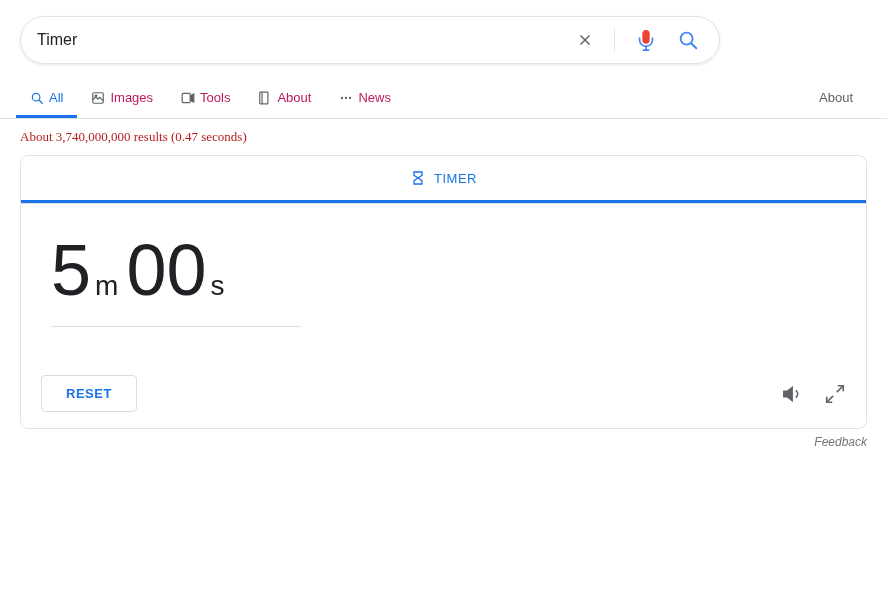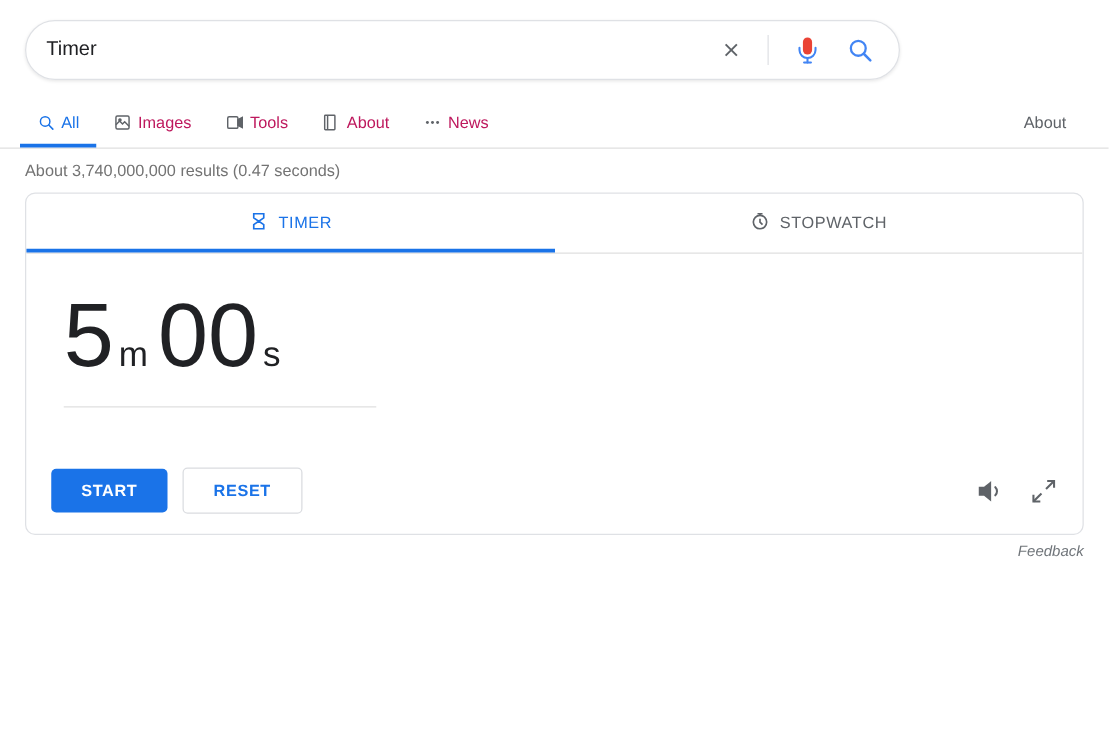--- a/index.html
+++ b/index.html
@@ -78,21 +78,22 @@
       font-size: 13px;
       color: #5f6368;
       cursor: pointer;
       border-bottom: 3px solid transparent;
     }
 
     
     .results-count {
       padding: 10px 20px;
       font-size: 13px;
-      color: #737373;
+      color: #b91c1c;
+      font-family: Liberation Serif, serif;
     }
 
     
     .timer-widget {
       margin: 0 20px;
       border: 1px solid #dfe1e5;
       border-radius: 8px;
       overflow: hidden;
     }
 
@@ -288,42 +289,33 @@
 
 <div class="timer-widget">
 
   <div class="widget-tabs">
     <div class="widget-tab active">
       <svg width="16" height="16" viewBox="0 0 24 24" fill="none" stroke="#1a73e8" stroke-width="2">
         <path d="M5 3h14M5 21h14M6 3v5l6 4-6 4v5M18 3v5l-6 4 6 4v5"></path>
       </svg>
       <span>TIMER</span>
     </div>
-    <div class="widget-tab">
-      <svg width="16" height="16" viewBox="0 0 24 24" fill="none" stroke="#5f6368" stroke-width="2">
-        <circle cx="12" cy="13" r="8"></circle>
-        <path d="M12 9v4l3 3"></path>
-        <path d="M9 3h6M12 3v2"></path>
-      </svg>
-      <span>STOPWATCH</span>
-    </div>
   </div>
 
   <div class="timer-display">
     <div class="timer-time">
       <span class="timer-number">5</span>
       <span class="timer-unit">m</span>
       <span class="timer-number" style="margin-left: 4px;">00</span>
       <span class="timer-unit">s</span>
     </div>
     <div class="timer-separator"></div>
   </div>
 
   <div class="timer-controls">
-    <button class="btn-start">START</button>
     <button class="btn-reset">RESET</button>
     <div class="widget-right-icons">
       <button class="widget-icon-btn" title="Sound">
         <svg width="22" height="22" viewBox="0 0 24 24" fill="none" stroke="#5f6368" stroke-width="1.8">
           <polygon points="11,5 6,9 2,9 2,15 6,15 11,19" fill="#5f6368" stroke="#5f6368"></polygon>
           <path d="M15.54 8.46a5 5 0 0 1 0 7.07" stroke="#5f6368" stroke-linecap="round"></path>
         </svg>
       </button>
       <button class="widget-icon-btn" title="Fullscreen">
         <svg width="22" height="22" viewBox="0 0 24 24" fill="none" stroke="#5f6368" stroke-width="1.8">

